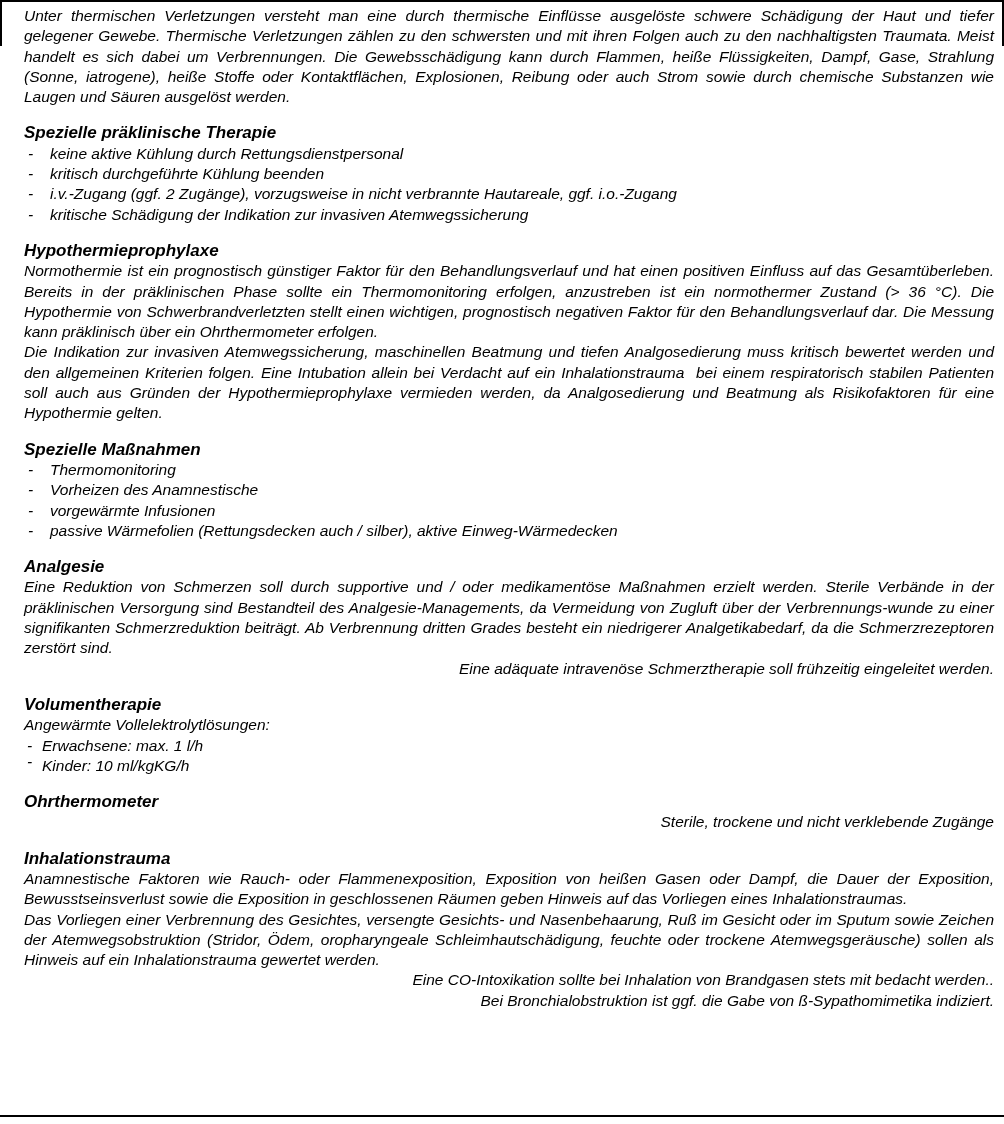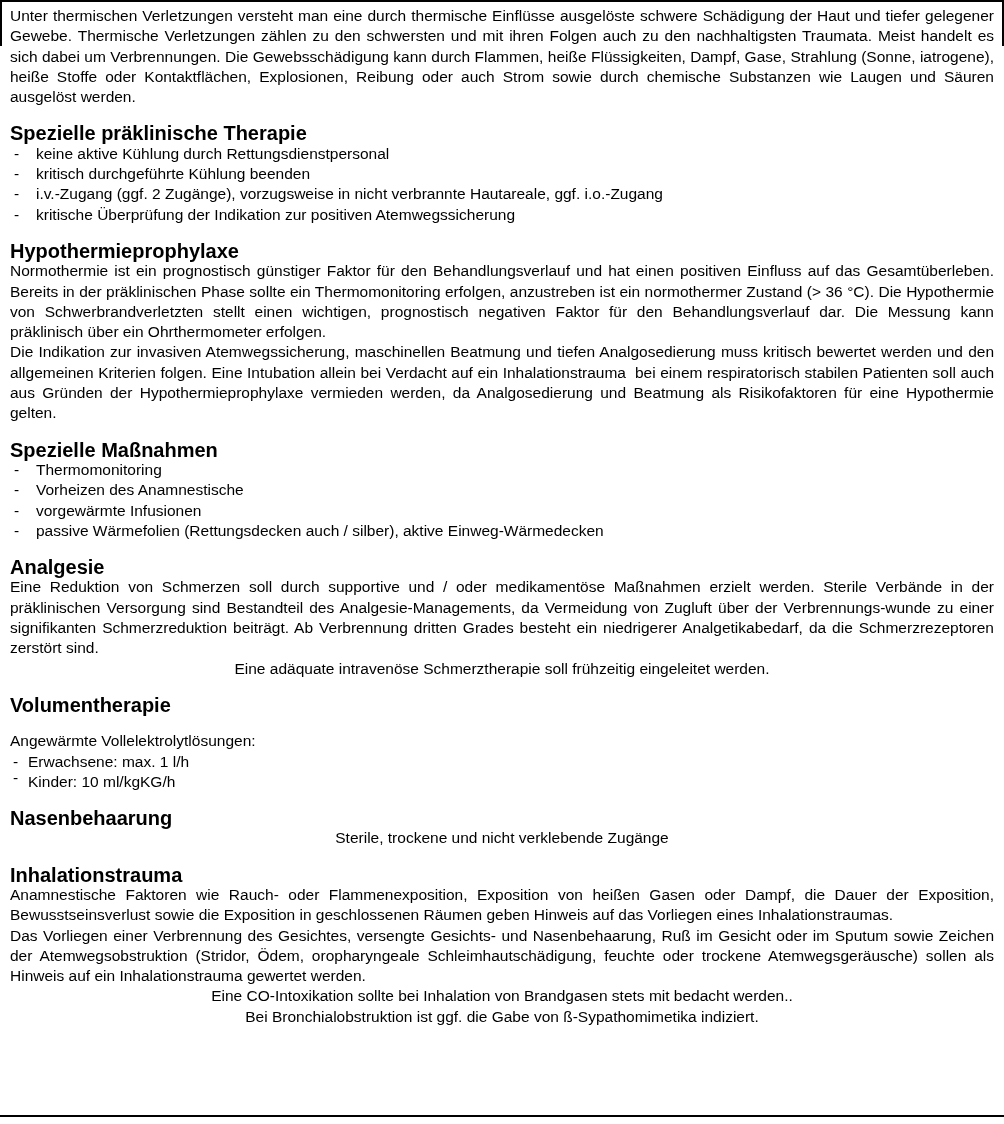--- a/index.html
+++ b/index.html
@@ -6,30 +6,30 @@
   body {
     width: 1004px; height: 1124px;
     background: #ffffff;
     color: #000000;
     font-family: "Liberation Sans", sans-serif;
     font-size: 15.5px;
     line-height: 20.3px;
     position: relative;
     overflow: hidden;
   }
-  .content { padding: 6px 10px 0 10px; }
+  .content { padding: 6px 10px 0 24px; font-style: italic; }
   p { margin: 0; text-align: justify; }
-  p.nojust { text-align: center; }
+  p.nojust { text-align: right; }
   h3 {
     margin: 16px 0 0 0;
-    font-size: 20px;
+    font-size: 17px;
     line-height: 20.3px;
     font-weight: bold;
   }
-  .label { margin-top: 16px; text-align: left; }
+  .label { text-align: left; }
   .bullet { display: flex; }
   .bullet .dash {
     flex: 0 0 26px;
     width: 26px;
     padding-left: 4px;
     box-sizing: border-box;
   }
   .bullets.tight .dash { flex-basis: 18px; width: 18px; padding-left: 3px; }
   .dash.raised { position: relative; top: -4px; }
   .btext { flex: 1 1 auto; }
@@ -59,21 +59,21 @@
     <div class="bullet">
         <span class="dash">-</span>
         <span class="btext">kritisch durchgeführte Kühlung beenden</span>
       </div>
     <div class="bullet">
         <span class="dash">-</span>
         <span class="btext">i.v.-Zugang (ggf. 2 Zugänge), vorzugsweise in nicht verbrannte Hautareale, ggf. i.o.-Zugang</span>
       </div>
     <div class="bullet">
         <span class="dash">-</span>
-        <span class="btext">kritische Überprüfung der Indikation zur positiven Atemwegssicherung</span>
+        <span class="btext">kritische Schädigung der Indikation zur invasiven Atemwegssicherung</span>
       </div>
   </div>
 
   <h3>Hypothermieprophylaxe</h3>
   <p>Normothermie ist ein prognostisch günstiger Faktor für den Behandlungsverlauf und hat einen positiven Einfluss auf das Gesamtüberleben. Bereits in der präklinischen Phase sollte ein Thermomonitoring erfolgen, anzustreben ist ein normothermer Zustand (&gt; 36 °C). Die Hypothermie von Schwerbrandverletzten stellt einen wichtigen, prognostisch negativen Faktor für den Behandlungsverlauf dar. Die Messung kann präklinisch über ein Ohrthermometer erfolgen.</p>
   <p>Die Indikation zur invasiven Atemwegssicherung, maschinellen Beatmung und tiefen Analgosedierung muss kritisch bewertet werden und den allgemeinen Kriterien folgen. Eine Intubation allein bei Verdacht auf ein Inhalationstrauma &nbsp;bei einem respiratorisch stabilen Patienten soll auch aus Gründen der Hypothermieprophylaxe vermieden werden, da Analgosedierung und Beatmung als Risikofaktoren für eine Hypothermie gelten.</p>
 
   <h3>Spezielle Maßnahmen</h3>
   <div class="bullets">
     <div class="bullet">
@@ -104,21 +104,21 @@
     <div class="bullet">
         <span class="dash">-</span>
         <span class="btext">Erwachsene: max. 1 l/h</span>
       </div>
     <div class="bullet">
         <span class="dash raised">-</span>
         <span class="btext">Kinder: 10 ml/kgKG/h</span>
       </div>
   </div>
 
-  <h3>Nasenbehaarung</h3>
+  <h3>Ohrthermometer</h3>
   <p class="nojust">Sterile, trockene und nicht verklebende Zugänge</p>
 
   <h3>Inhalationstrauma</h3>
   <p>Anamnestische Faktoren wie Rauch- oder Flammenexposition, Exposition von heißen Gasen oder Dampf, die Dauer der Exposition, Bewusstseinsverlust sowie die Exposition in geschlossenen Räumen geben Hinweis auf das Vorliegen eines Inhalationstraumas.</p>
   <p>Das Vorliegen einer Verbrennung des Gesichtes, versengte Gesichts- und Nasenbehaarung, Ruß im Gesicht oder im Sputum sowie Zeichen der Atemwegsobstruktion (Stridor, Ödem, oropharyngeale Schleimhautschädigung, feuchte oder trockene Atemwegsgeräusche) sollen als Hinweis auf ein Inhalationstrauma gewertet werden.</p>
   <p class="nojust">Eine CO-Intoxikation sollte bei Inhalation von Brandgasen stets mit bedacht werden..</p>
   <p class="nojust">Bei Bronchialobstruktion ist ggf. die Gabe von ß-Sypathomimetika indiziert.</p>
 
 </div>
 

